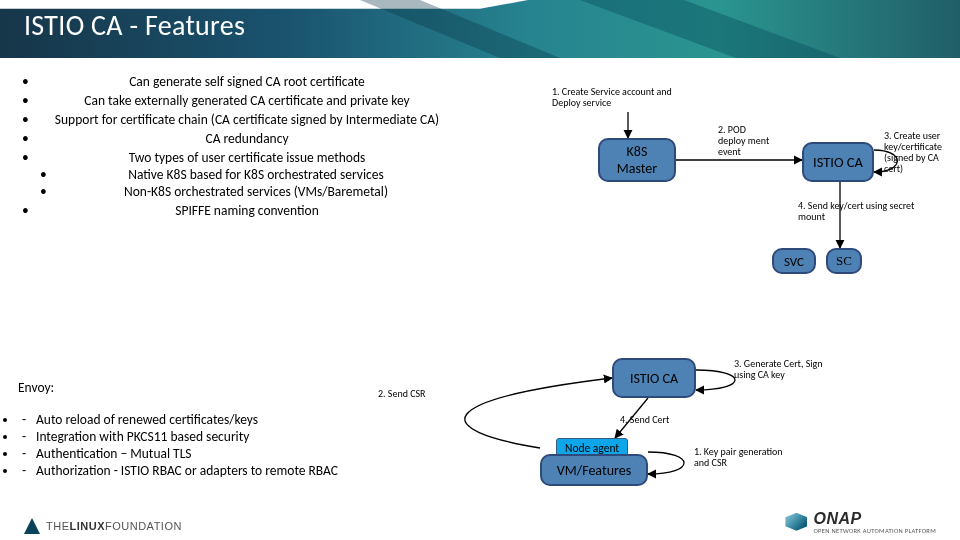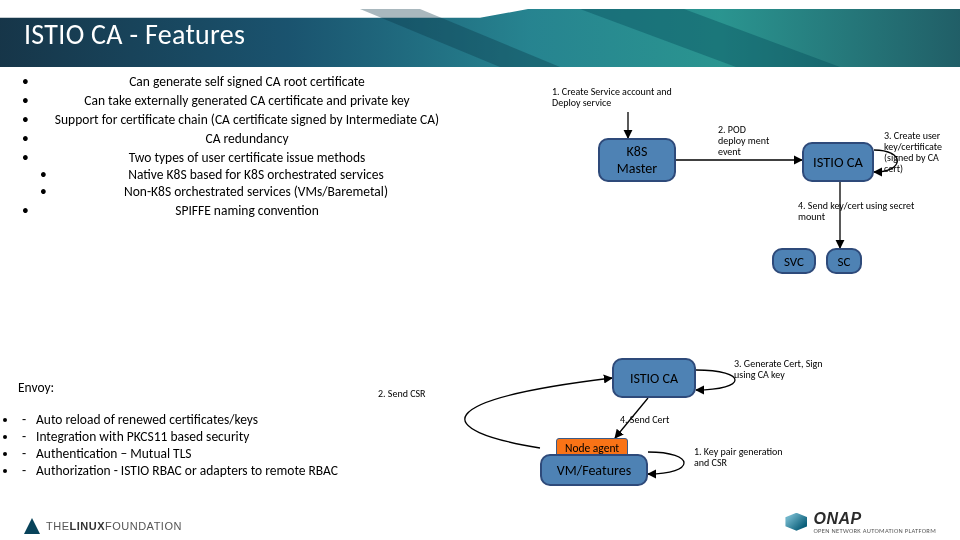--- a/index.html
+++ b/index.html
@@ -1,18 +1,18 @@
 <!DOCTYPE html>
 <html><head>
 <meta charset="utf-8">
 <style>
   * { box-sizing: border-box; margin: 0; padding: 0; }
   html, body { width: 960px; height: 540px; font-family: Calibri, Arial, sans-serif; background: #fff; color: #000; overflow: hidden; }
   .slide { position: relative; width: 960px; height: 540px; }
-  .header-band { position: absolute; top: 9px; left: 0; width: 960px; height: 58px; border-radius: 22px; }
+  .header-band { position: absolute; top: 0; left: 0; width: 960px; height: 58px; border-radius: 22px; }
   .band-bg { position: absolute; inset: 0; background: linear-gradient(90deg, #0a2b3f 0%, #0e4a67 30%, #1b7d8a 55%, #1f8f8a 75%, #15565f 100%); clip-path: polygon(0 15%, 50% 15%, 55% 0, 100% 0, 100% 100%, 0 100%); opacity: .95; }
   .band-tri { position: absolute; top: 0; right: 120px; width: 260px; height: 100%; background: #064a59; clip-path: polygon(0 0, 40% 0, 100% 100%, 60% 100%); opacity: .4; }
   .band-tri2 { position: absolute; top: 0; left: 360px; width: 200px; height: 100%; background: #0a3346; clip-path: polygon(0 0, 30% 0, 100% 100%, 70% 100%); opacity: .35; }
   .title { position: absolute; top: 8px; left: 24px; color: #fff; font-size: 28px; font-weight: 400; letter-spacing: .3px; }
 
   .body { position: absolute; top: 74px; left: 18px; width: 440px; font-size: 13.5px; line-height: 1.25; }
   .body ul { list-style: none; }
   .body .lvl1 > li { position: relative; padding-left: 18px; margin-bottom: 2px; text-align: center; }
   .body .lvl1 > li::before { content: "•"; position: absolute; left: 4px; top: 0; }
   .body .lvl2 { margin-top: 1px; }
@@ -23,21 +23,21 @@
   .envoy .dash > li { position: relative; padding-left: 18px; }
   .envoy .dash > li::before { content: "-"; position: absolute; left: 4px; top: 0; }
   .envoy-title { margin-bottom: 15px; }
 
   
   .diagram { position: absolute; inset: 0; pointer-events: none; }
   .node { position: absolute; background: #4e82b4; border: 2px solid #2e4a7a; border-radius: 10px; color: #000; display: flex; align-items: center; justify-content: center; text-align: center; font-size: 14px; padding: 2px 6px; }
   .small-node { font-size: 13px; }
   .istio-node { font-size: 14.5px; }
   .lbl { position: absolute; font-size: 10px; line-height: 1.1; color: #000; }
-  .node-agent { position: absolute; background: #f97316; border: 1.5px solid #3c5a86; border-radius: 3px; font-size: 11.5px; padding: 2px 8px; }
+  .node-agent { position: absolute; background: #0ea5e9; border: 1.5px solid #3c5a86; border-radius: 3px; font-size: 11.5px; padding: 2px 8px; }
 
   svg.arrows { position: absolute; top: 0; left: 0; width: 960px; height: 540px; }
   .arrow { stroke: #000; stroke-width: 1.3; fill: none; marker-end: url(#ah); }
 
   .footer { position: absolute; bottom: 6px; left: 0; width: 960px; height: 26px; }
   .foot-left { position: absolute; left: 24px; bottom: 0; display: flex; align-items: center; gap: 6px; }
   .lf-logo { width: 16px; height: 16px; background: #08435a; clip-path: polygon(0 100%, 50% 0, 100% 100%); }
   .lf-text { font-family: Arial, sans-serif; font-size: 11px; letter-spacing: .5px; color: #555; }
   .lf-text b { color: #333; }
   .foot-right { position: absolute; right: 24px; bottom: 0; display: flex; align-items: center; gap: 6px; }
@@ -104,21 +104,21 @@
       <path class="arrow" d="M540,448 C430,430 430,400 612,378"></path>
 
       <path class="arrow" d="M696,370 C748,370 748,390 696,390"></path>
 
       <line class="arrow" x1="648" y1="398" x2="615" y2="438"></line>
     </svg>
 
     <div class="node" style="left:598px; top:138px; width:78px; height:44px;">K8S Master</div>
     <div class="node istio-node" style="left:802px; top:142px; width:72px; height:40px;">ISTIO CA</div>
     <div class="node small-node" style="left:772px; top:248px; width:44px; height:26px;">SVC</div>
-    <div class="node small-node" style="left:826px; top:248px; width:36px; height:26px;">SC</div>
+    <div class="node small-node" style="left:826px; top:248px; width:36px; height:26px;font-family:Liberation Serif, serif;">SC</div>
     <div class="node" style="left:612px; top:358px; width:84px; height:40px;">ISTIO CA</div>
     <div class="node-agent" style="left:556px; top:438px;">Node agent</div>
     <div class="node" style="left:540px; top:454px; width:108px; height:32px;">VM/Features</div>
 
     <div class="lbl" style="left:552px; top:86px; width:140px;">1. Create Service account and Deploy service</div>
     <div class="lbl" style="left:718px; top:124px; width:56px;">2. POD deploy ment event</div>
     <div class="lbl" style="left:884px; top:130px; width:74px;">3. Create user key/certificate (signed by CA cert)</div>
     <div class="lbl" style="left:798px; top:200px; width:120px;">4. Send key/cert using secret mount</div>
     <div class="lbl" style="left:734px; top:358px; width:100px;">3. Generate Cert, Sign using CA key</div>
     <div class="lbl" style="left:694px; top:446px; width:90px;">1. Key pair generation and CSR</div>

